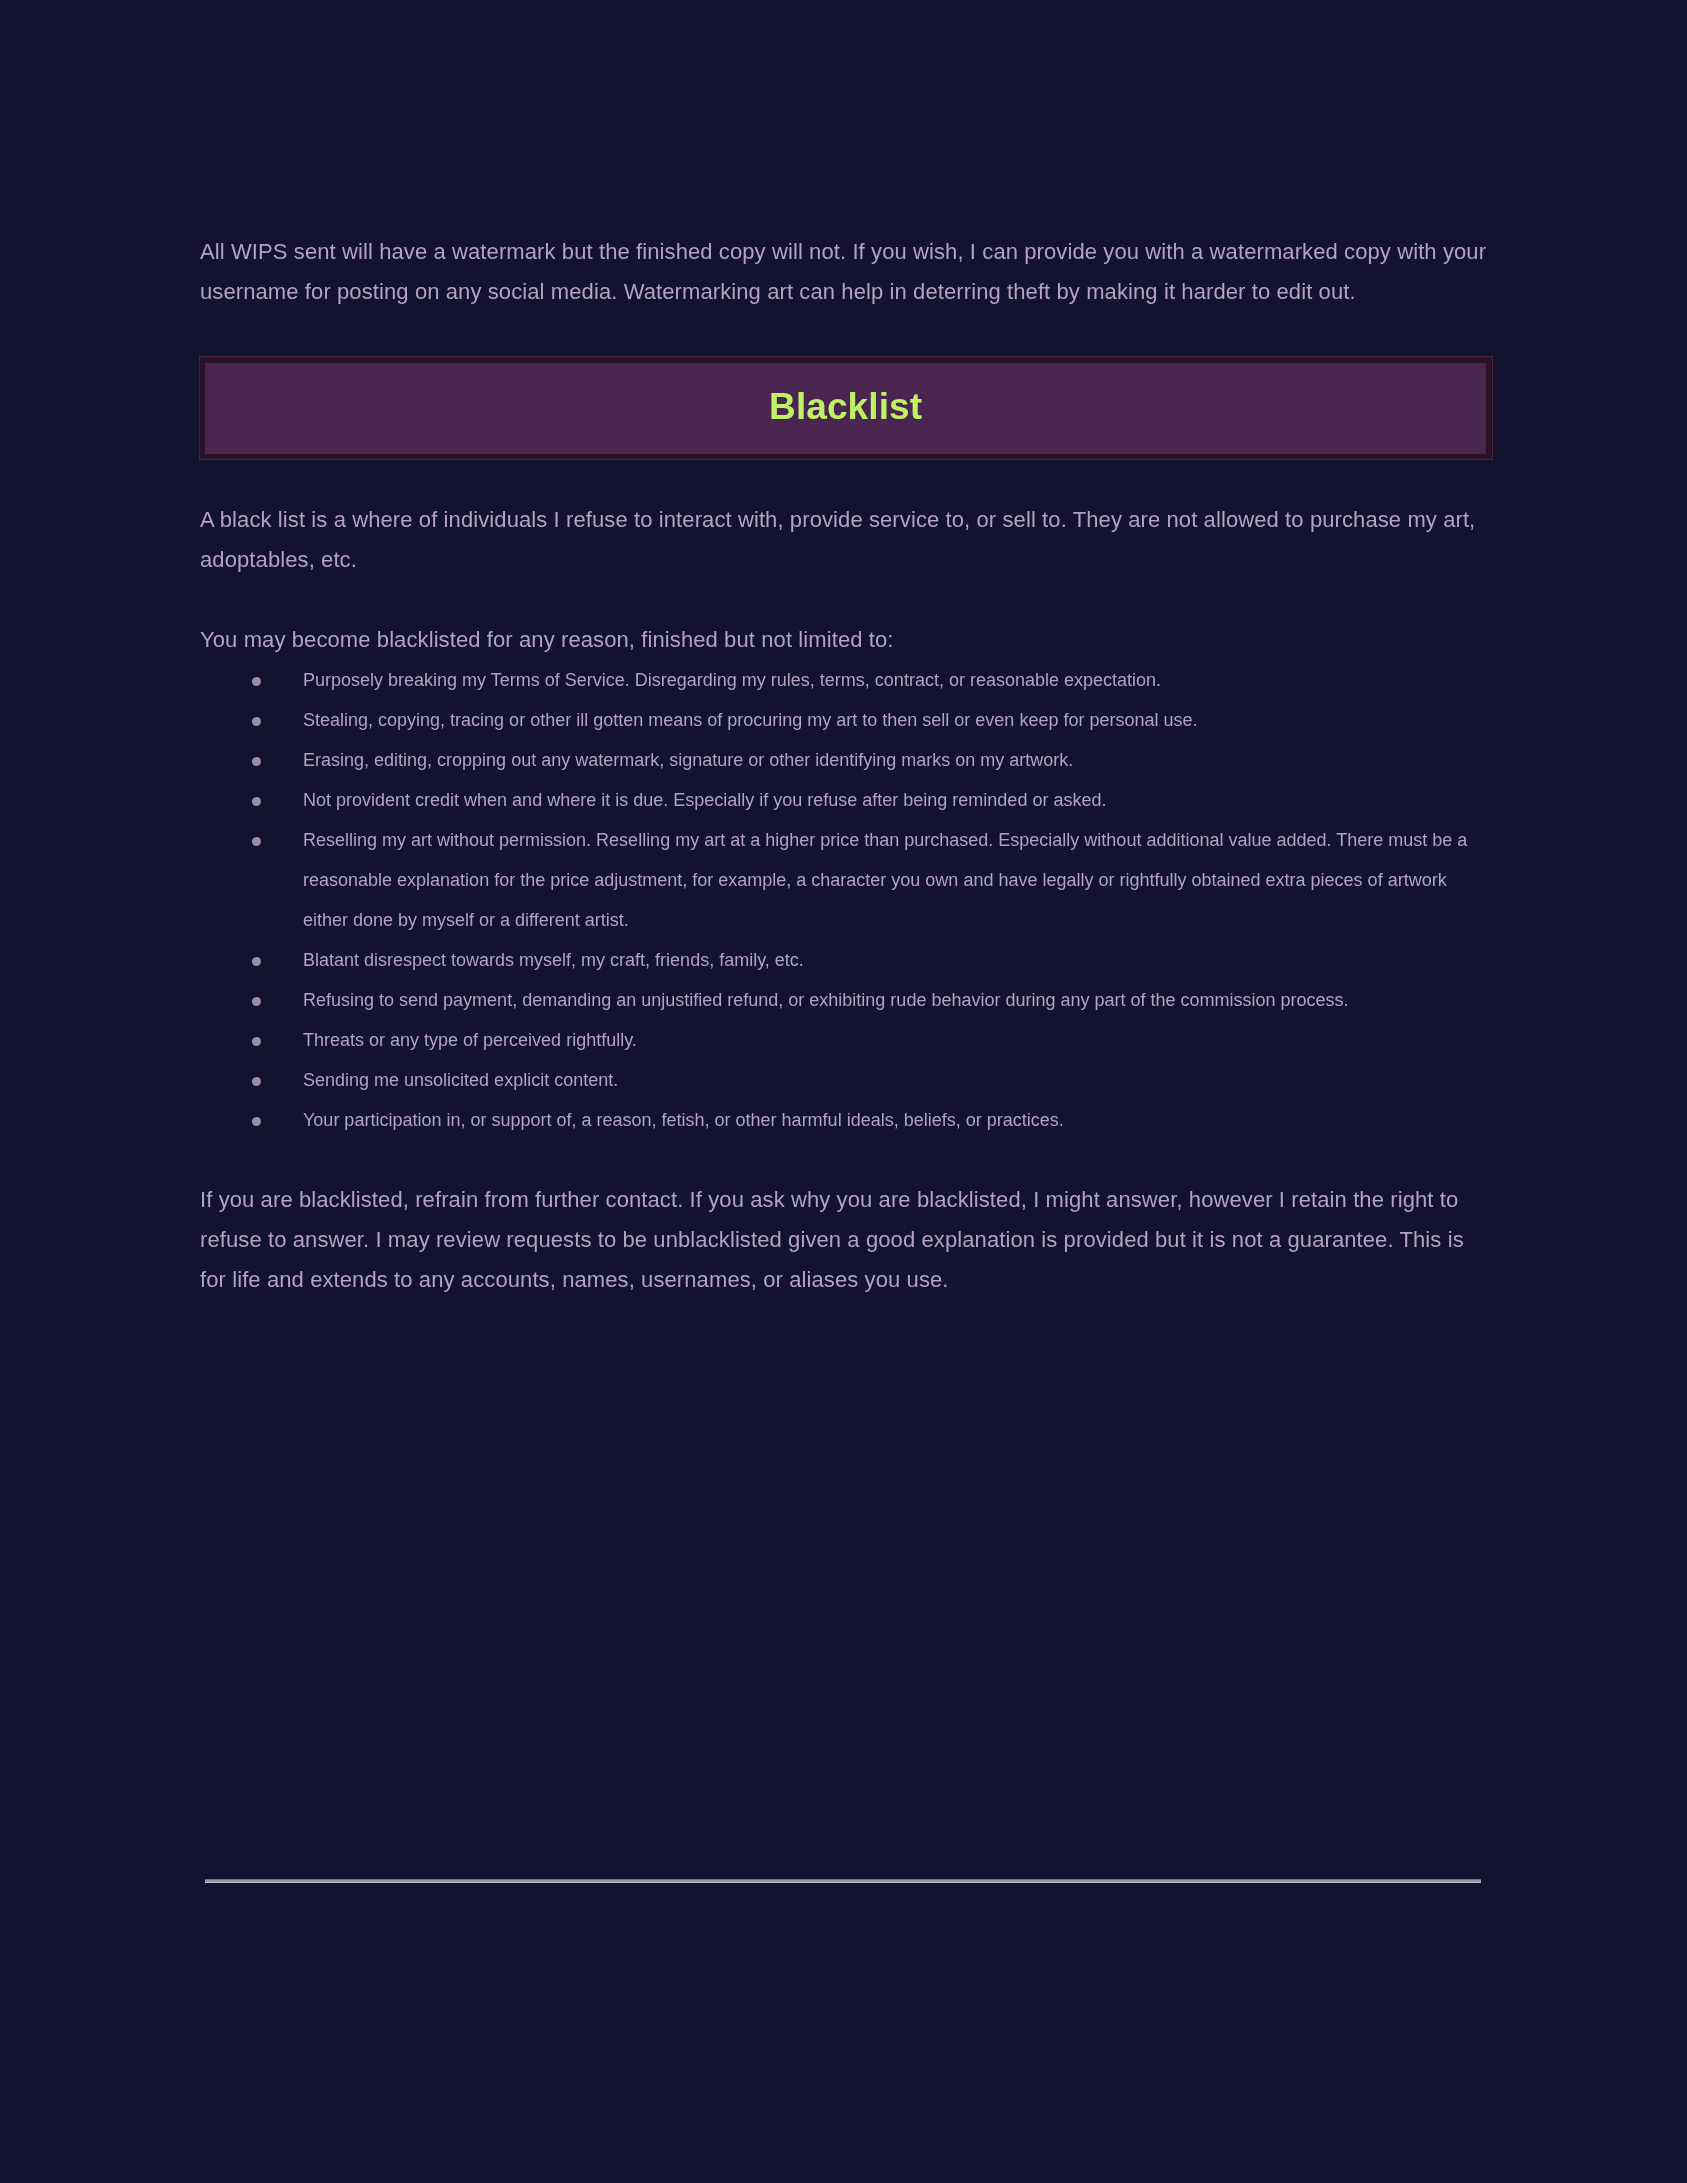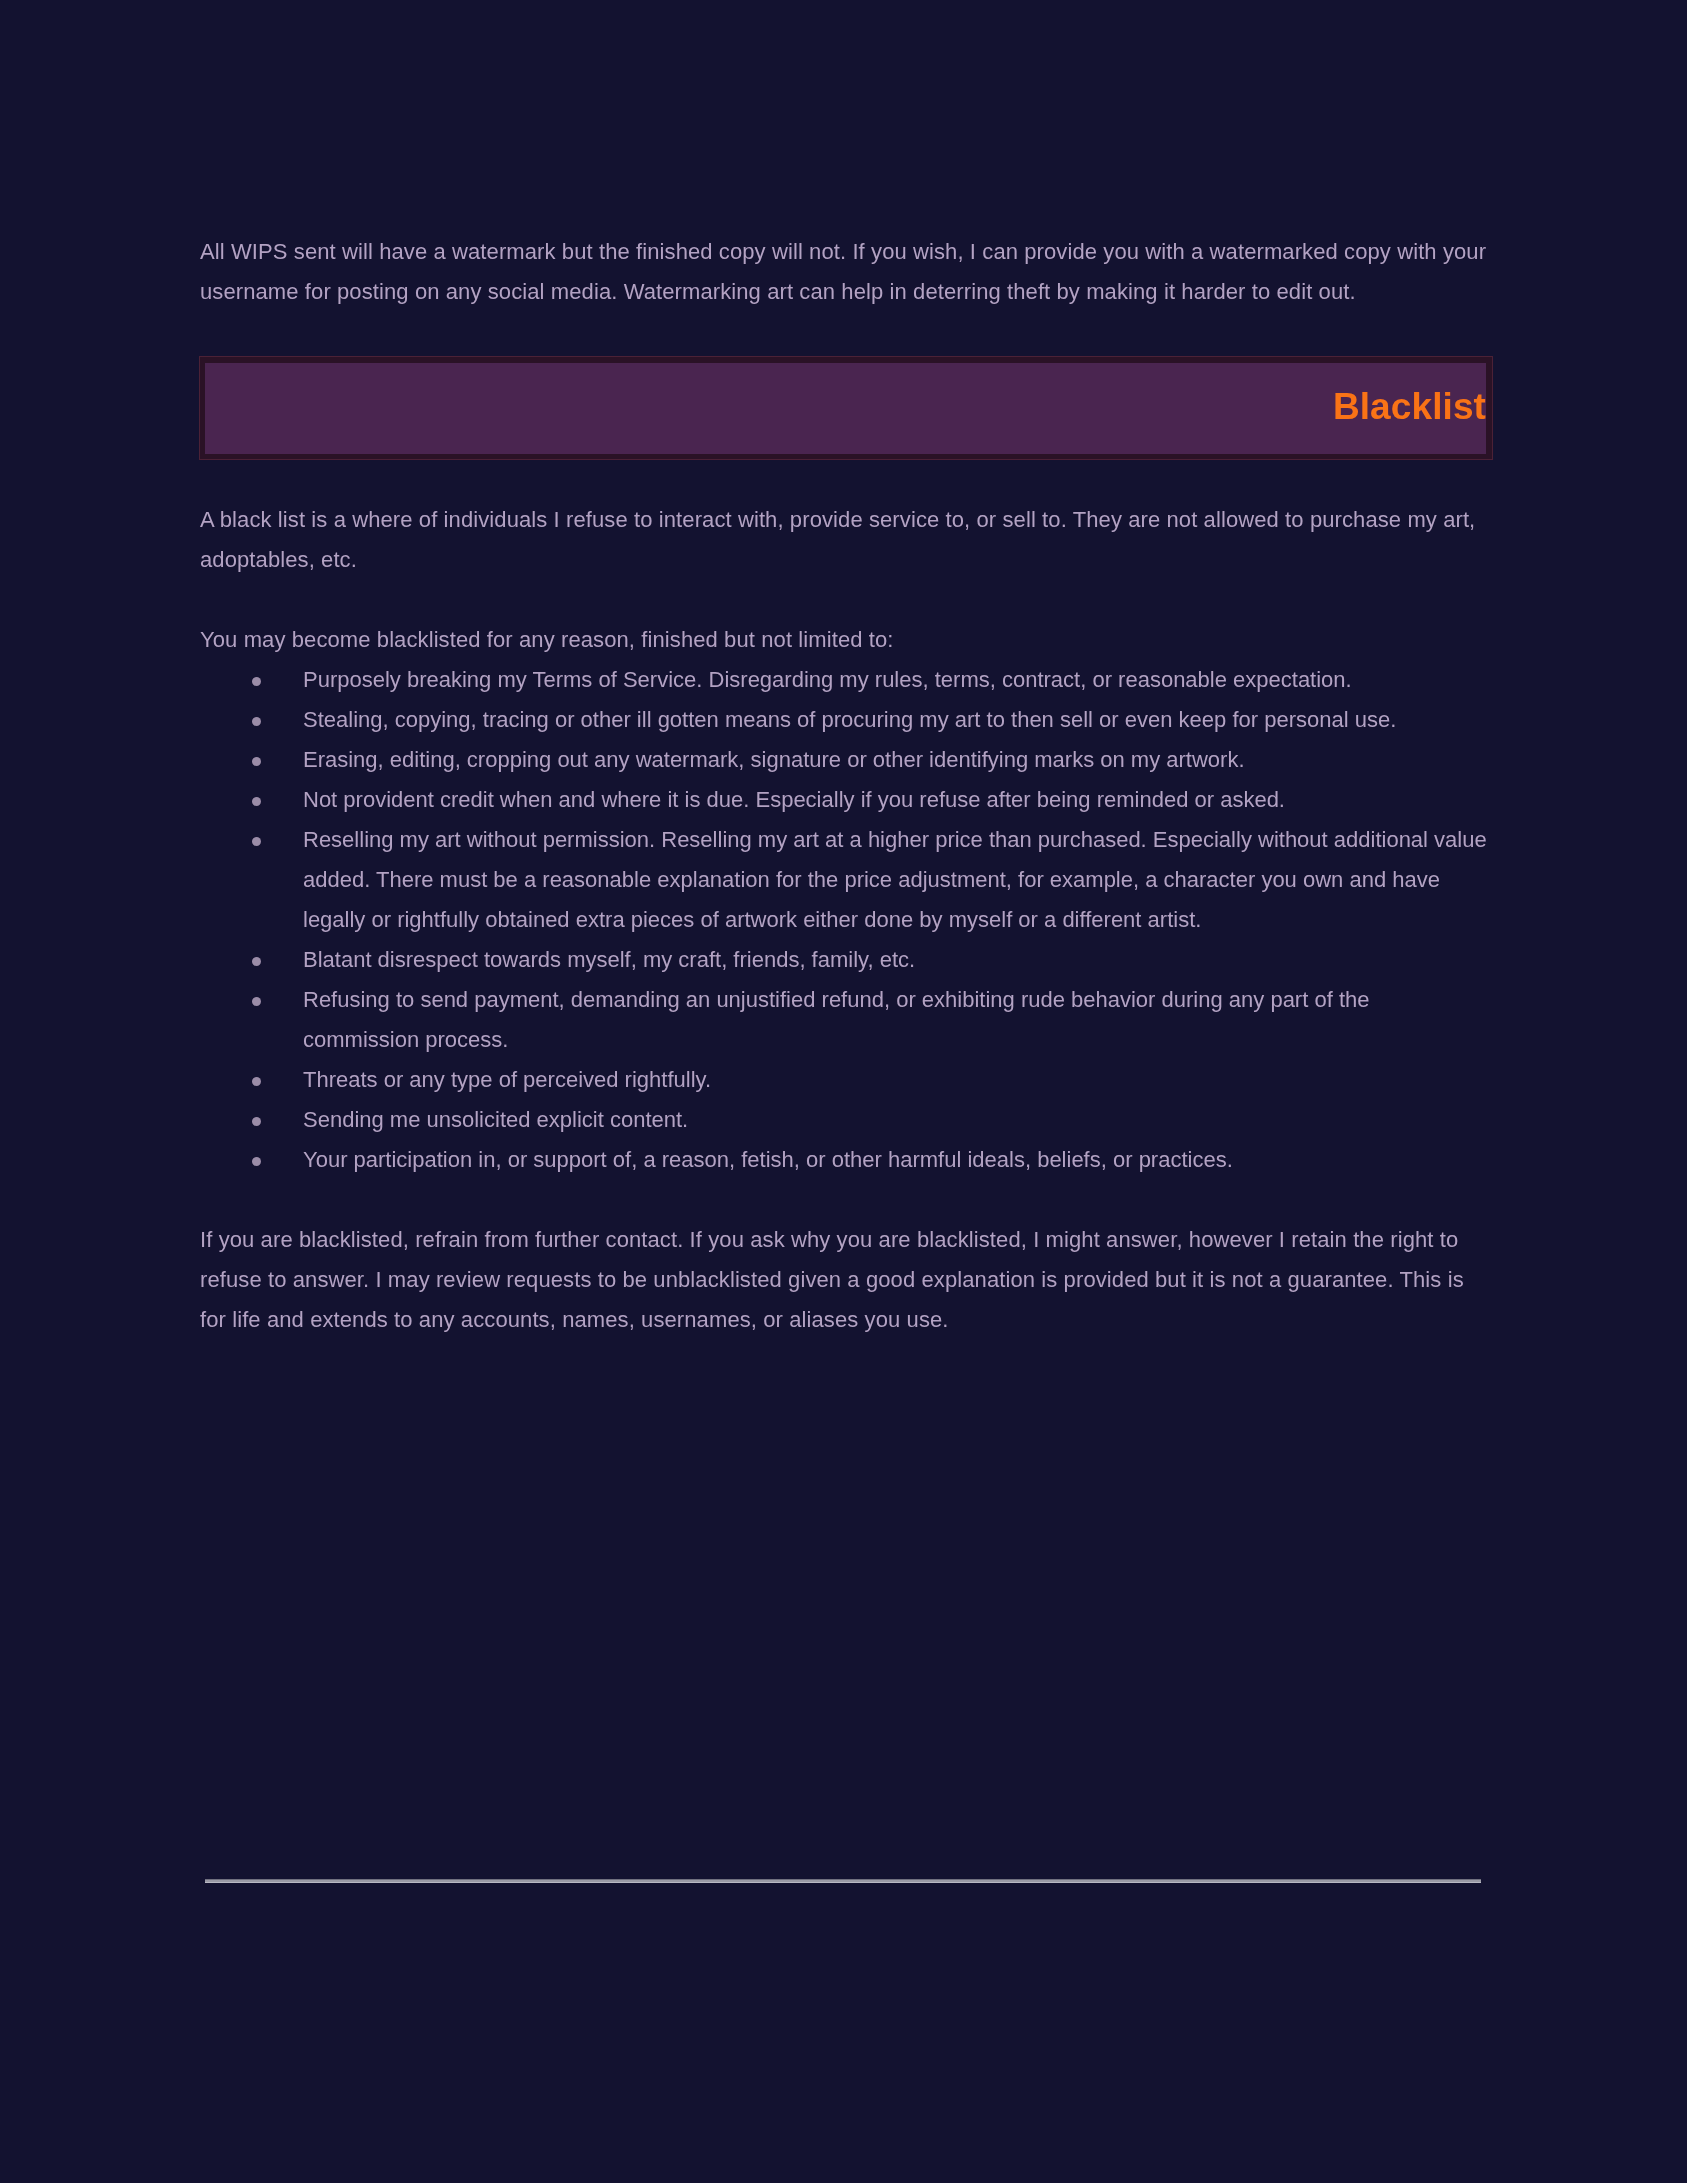--- a/index.html
+++ b/index.html
@@ -47,38 +47,37 @@
     width: 1294px;
     position: relative;
     left: -1.4px;
   }
   .banner-inner {
     background: #4a2550;
     padding: 23px 0 26px 0;
     text-align: center;
   }
   .banner-title {
-    color: #f97316;
+    color: #bef264;
     font-size: 37px;
     font-weight: bold;
     line-height: 42px;
     letter-spacing: 0.1px;
-    text-align: right;
   }
 
   
   ul.blist {
     margin: 0;
     padding: 0 0 0 0;
     list-style: none;
   }
   ul.blist li {
     position: relative;
     color: #b3a2c3;
-    font-size: 22px;
+    font-size: 18px;
     line-height: 40px;
     padding-left: 103px;
     margin: 0;
   }
   ul.blist li .bullet {
     position: absolute;
     left: 52px;
     top: 17px;
     width: 9.1px;
     height: 9.1px;

